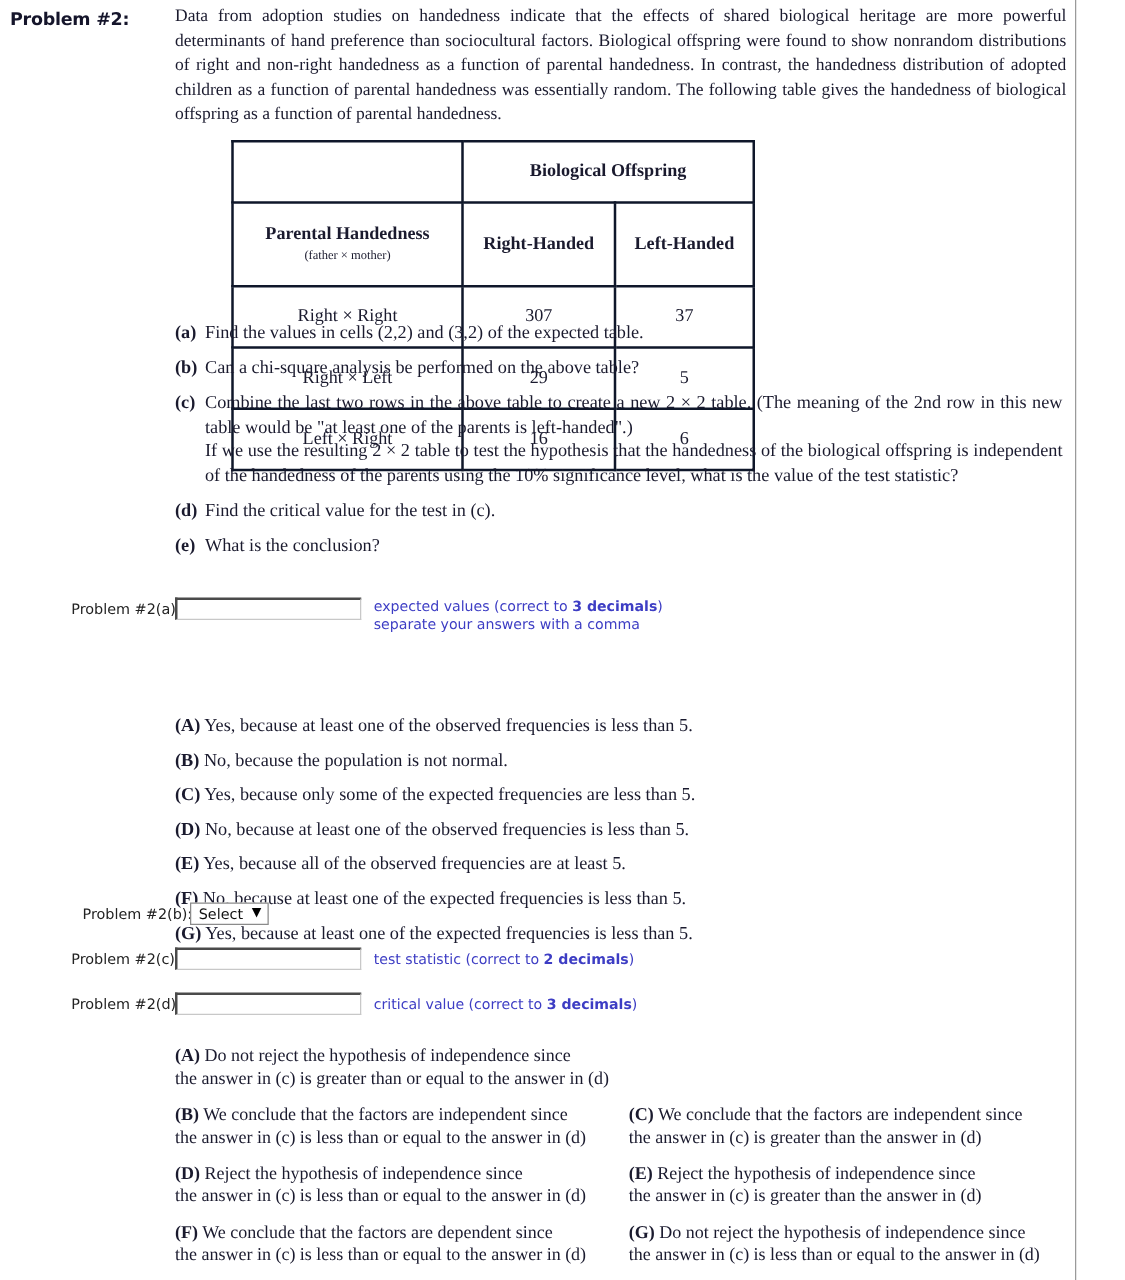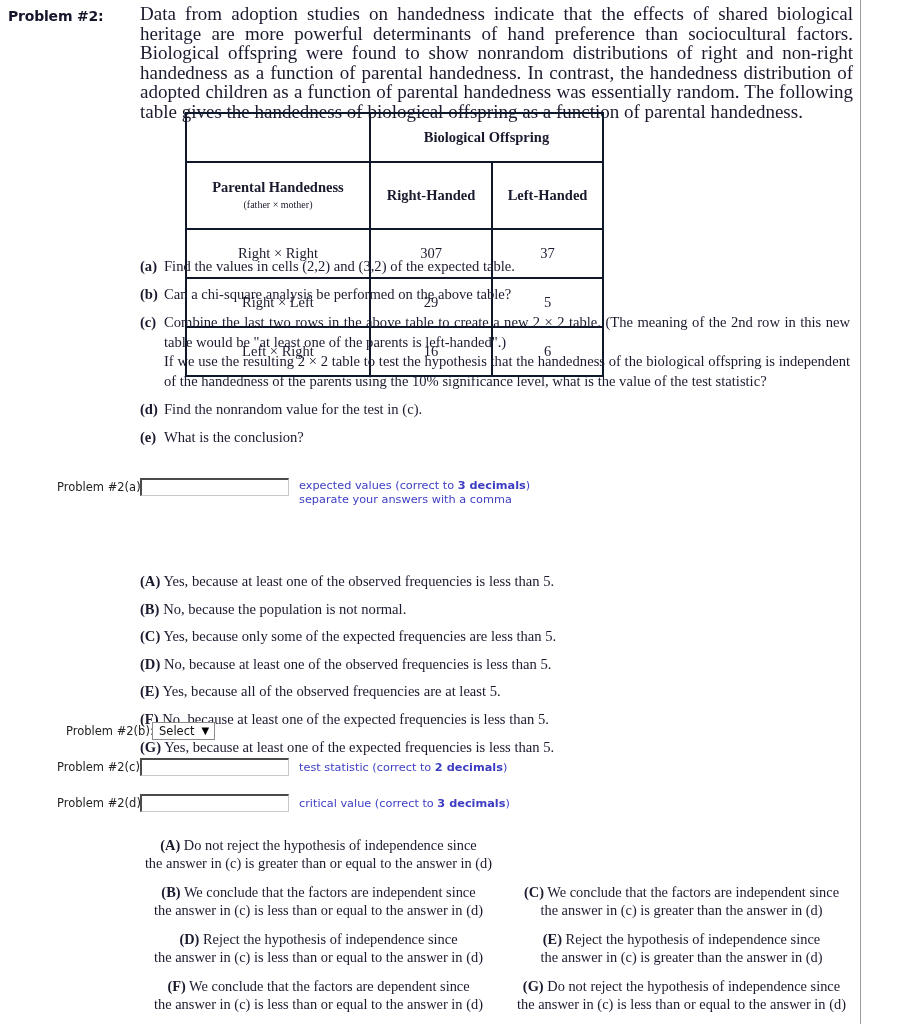--- a/index.html
+++ b/index.html
@@ -45,21 +45,21 @@
     font-family: "DejaVu Sans", sans-serif;
     font-weight: bold;
     font-size: 14px;
     letter-spacing: -0.2px;
     color: #15152b;
     white-space: nowrap;
   }
   .problem-body {
     margin-left: 132px;
     font-family: "Liberation Serif", serif;
-    font-size: 19px;
+    font-size: 14px;
     line-height: 19.6px;
     text-align: justify;
     color: #1a1a2e;
   }
 
   
   .table-wrap {
     position: absolute;
     left: 185px;
     top: 112px;
@@ -195,21 +195,20 @@
     line-height: 18px;
   }
   .concl-row {
     display: flex;
     margin-bottom: 11px;
   }
   .concl-col {
     width: 363px;
     box-sizing: border-box;
     padding-right: 6px;
-    text-align: center;
   }
   .concl-col.right { width: 357px; padding-right: 0; }
   .concl-col .ctag { font-weight: bold; }
   .concl-line { white-space: nowrap; }
 </style>
 </head>
 <body>
 
 <div class="page">
 
@@ -263,21 +262,21 @@
       <span class="tag">(b)</span>
       <p>Can a chi-square analysis be performed on the above table?</p>
     </div>
     <div class="part">
       <span class="tag">(c)</span>
       <p>Combine the last two rows in the above table to create a new 2 × 2 table. (The meaning of the 2nd row in this new table would be "at least one of the parents is left-handed".)</p>
       <p class="cont">If we use the resulting 2 × 2 table to test the hypothesis that the handedness of the biological offspring is independent of the handedness of the parents using the 10% significance level, what is the value of the test statistic?</p>
     </div>
     <div class="part">
       <span class="tag">(d)</span>
-      <p>Find the nonrandom value for the test in (c).</p>
+      <p>Find the critical value for the test in (c).</p>
     </div>
     <div class="part">
       <span class="tag">(e)</span>
       <p>What is the conclusion?</p>
     </div>
   </div>
 
   <div class="ans-row" style="left:0px; top:478px; width:900px;">
     <div class="ans-label" style="right:auto; left:57px;">Problem #2(a):</div>
     <input class="ansbox" style="left: 140px; top: 0px;" type="text" placeholder="">

